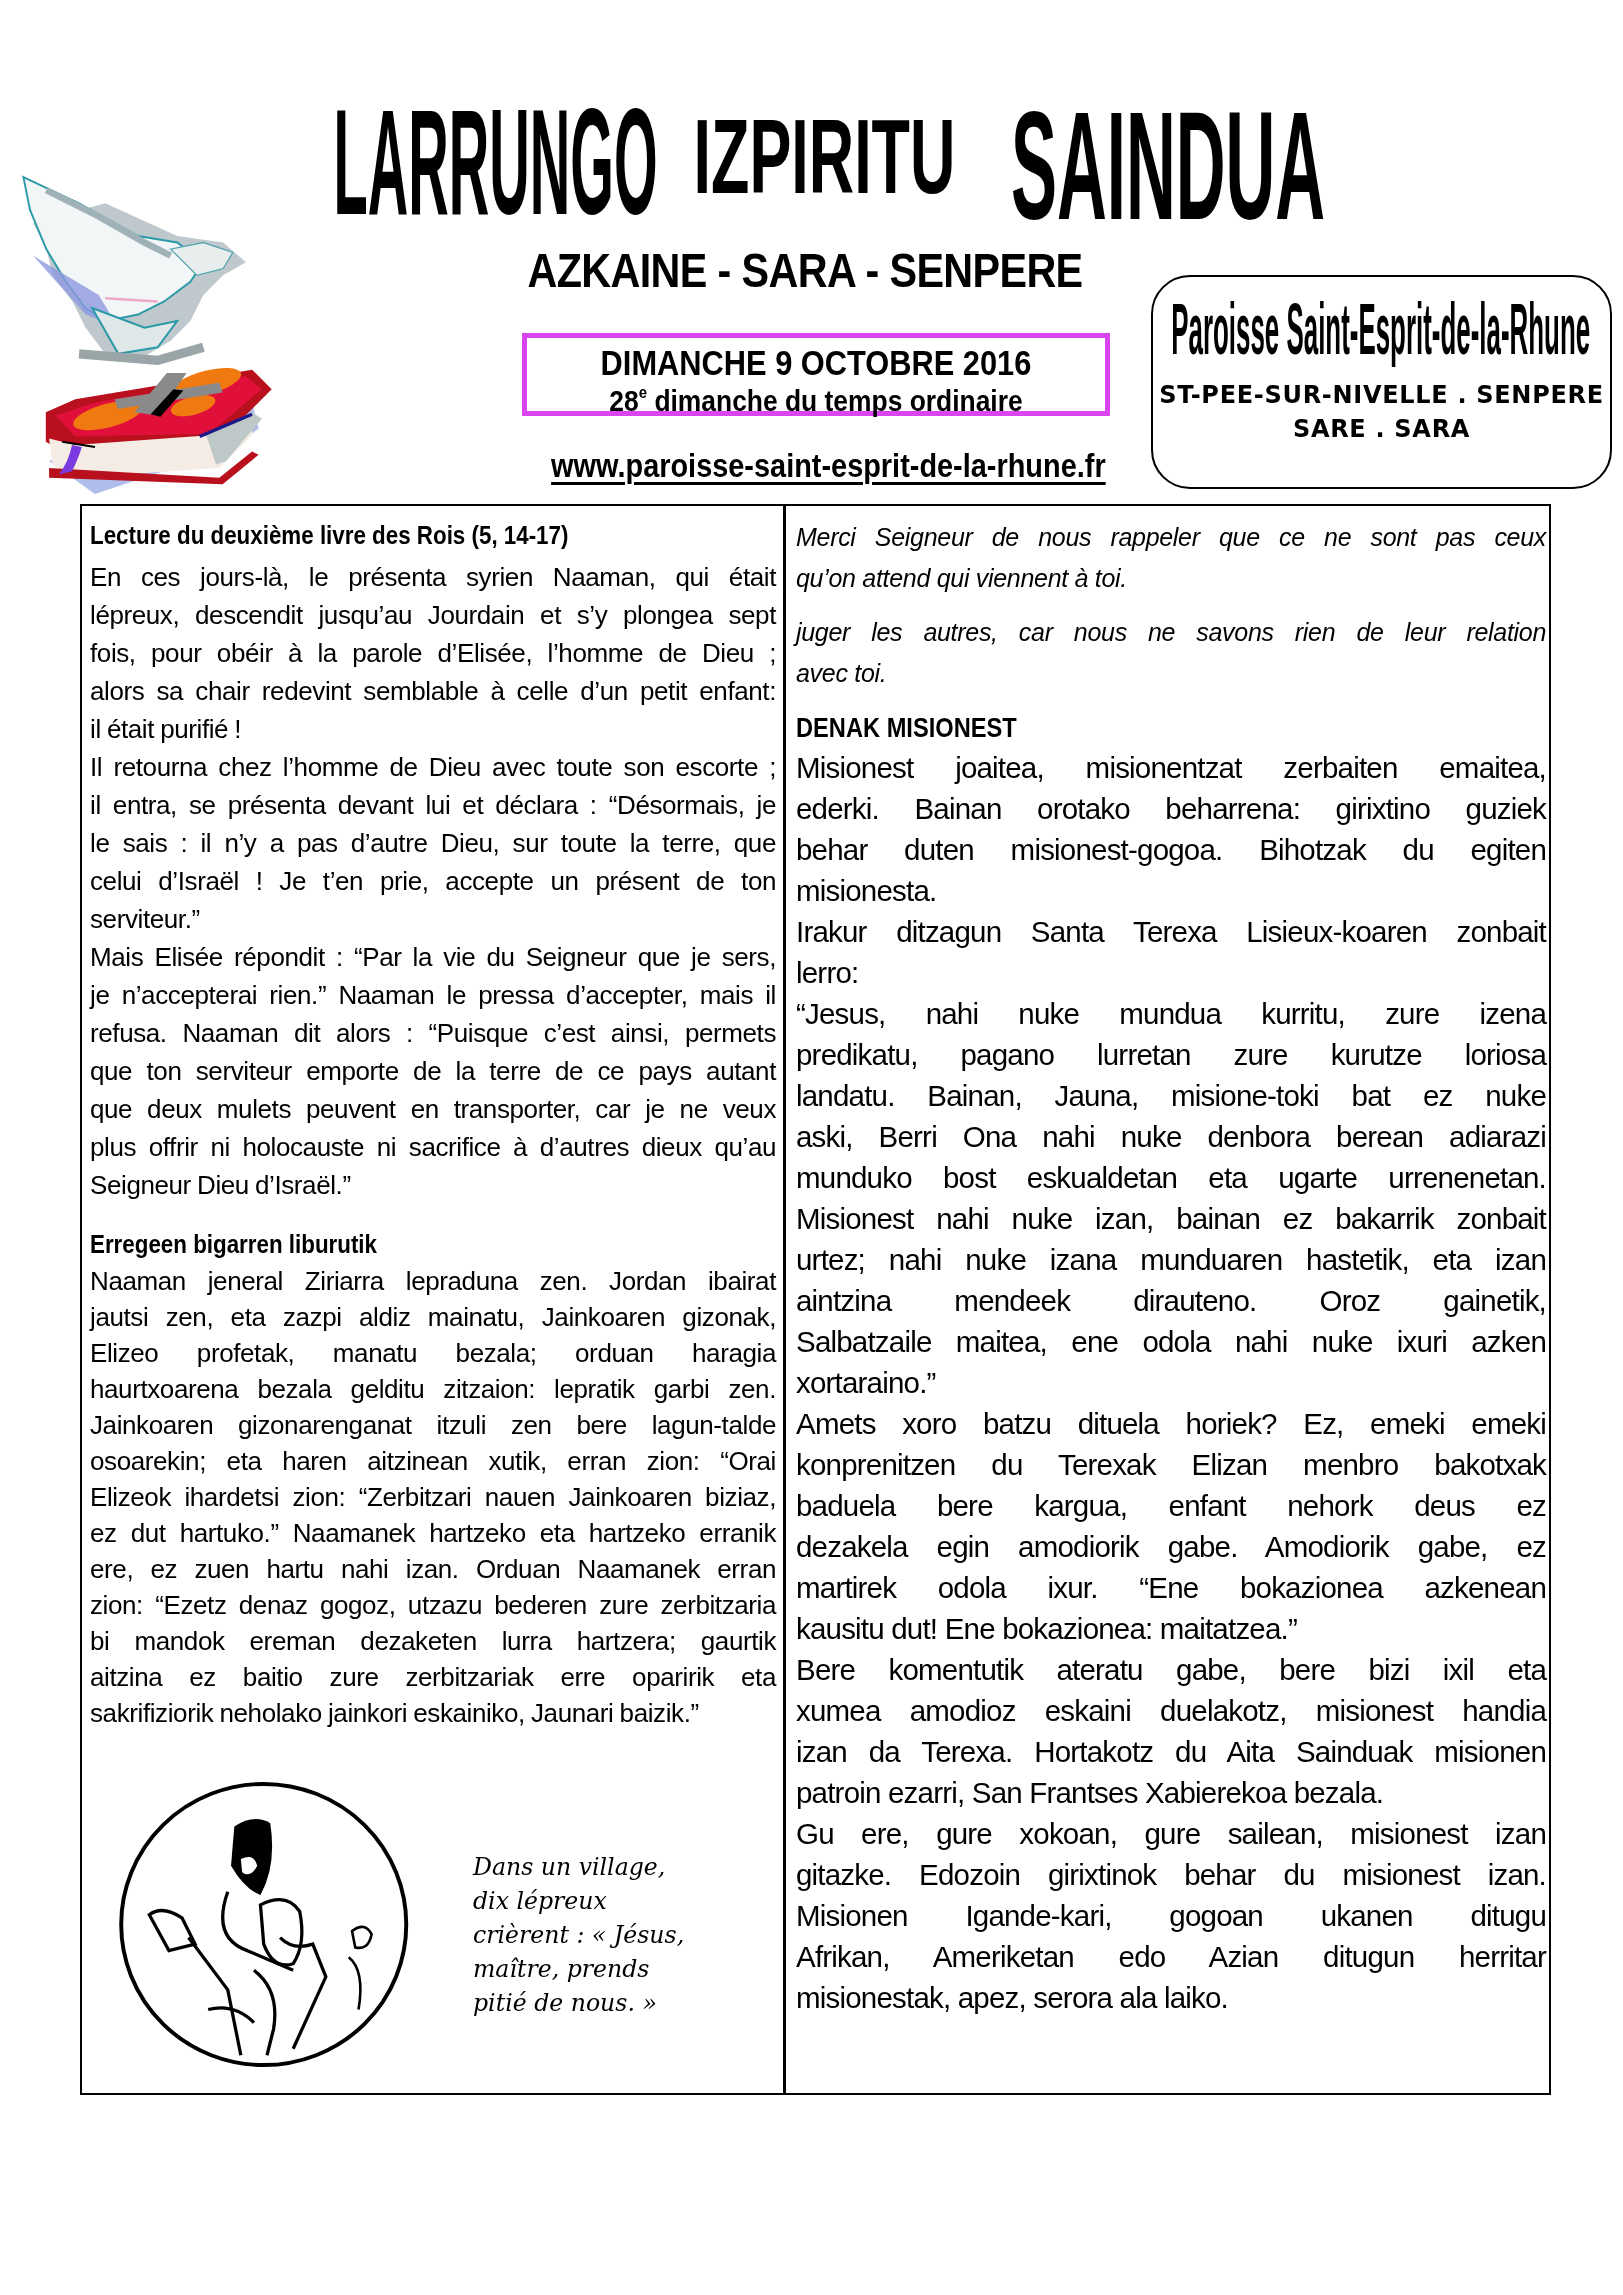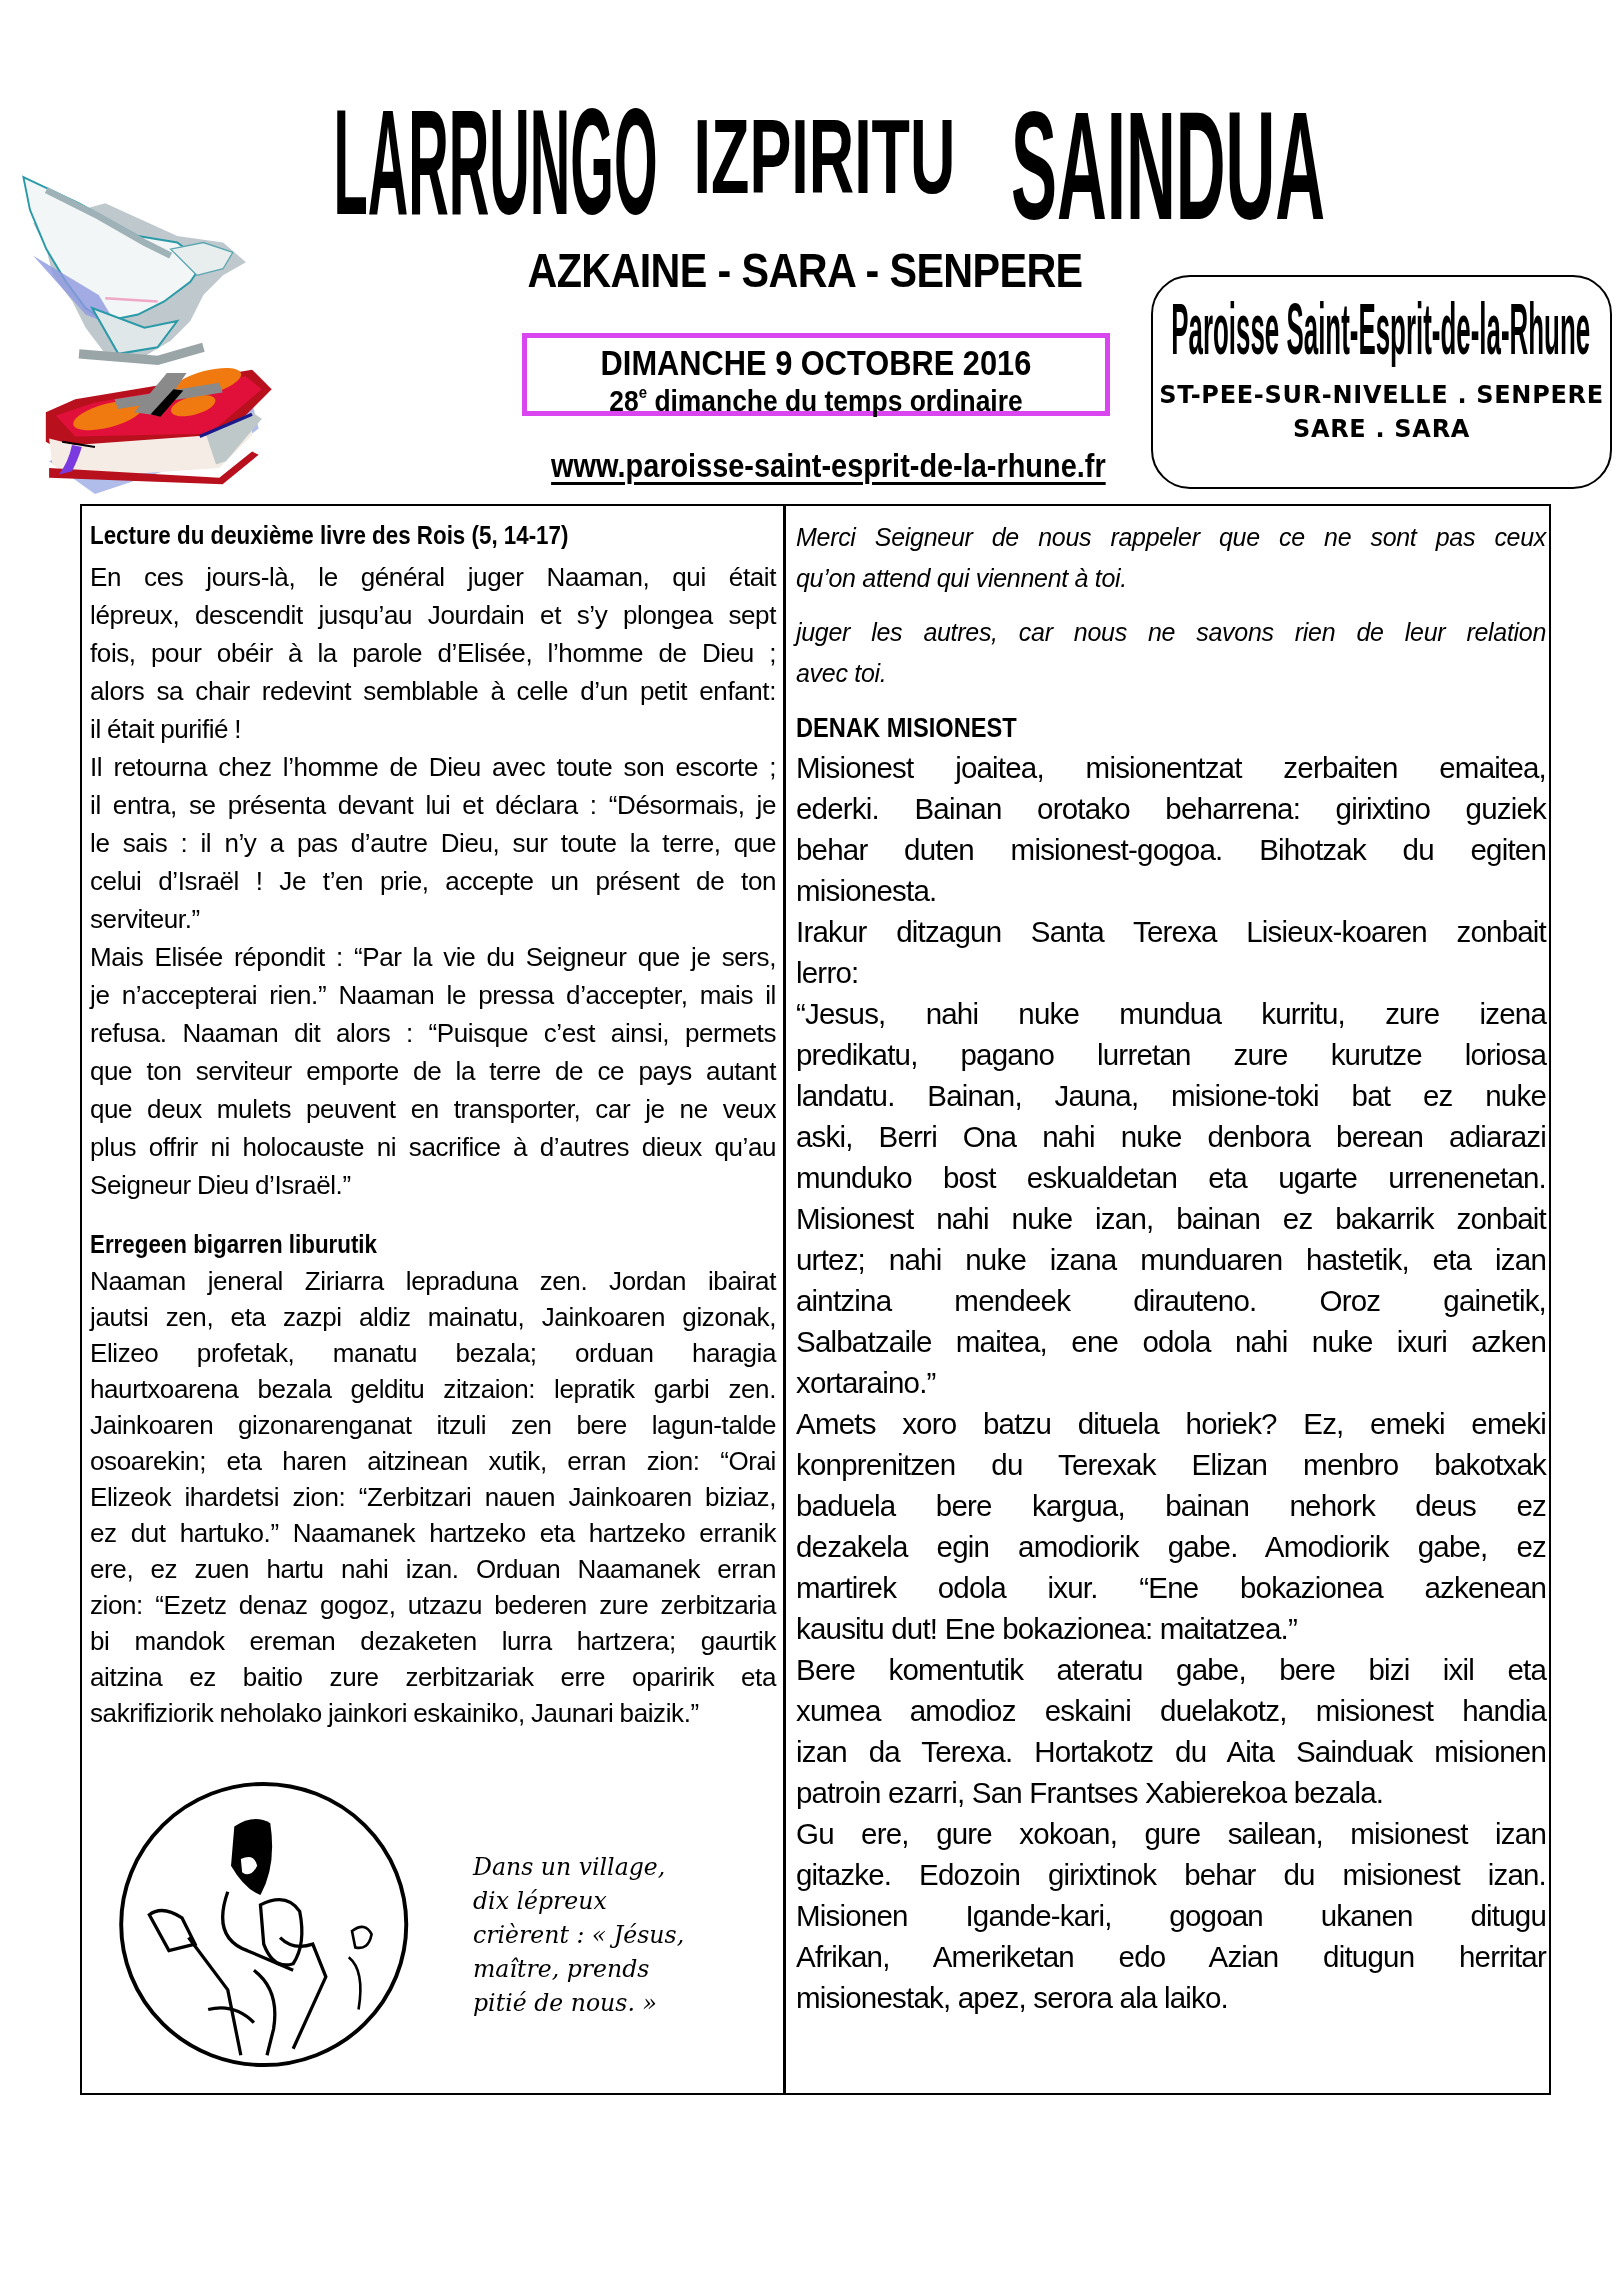--- a/index.html
+++ b/index.html
@@ -113,21 +113,21 @@
     <div class="parish-town">SARE . SARA</div>
   </div>
 </div>
 
 <div id="main-frame" class="abs"></div>
 <div id="col-divider" class="abs"></div>
 
 <div id="left-col" class="abs">
   <p class="l-head" style="margin-bottom:3.9px;">Lecture du deuxième livre des Rois (5, 14-17)</p>
   <div class="l-para">
-    <span class="ln">En ces jours-là, le général juger Naaman, qui était</span>
+    <span class="ln">En ces jours-là, le présenta syrien Naaman, qui était</span>
     <span class="ln">lépreux, descendit jusqu’au Jourdain et s’y plongea sept</span>
     <span class="ln">fois, pour obéir à la parole d’Elisée, l’homme de Dieu ;</span>
     <span class="ln">alors sa chair redevint semblable à celle d’un petit enfant:</span>
     <span class="ln last">il était purifié !</span>
     <span class="ln">Il retourna chez l’homme de Dieu avec toute son escorte ;</span>
     <span class="ln">il entra, se présenta devant lui et déclara : “Désormais, je</span>
     <span class="ln">le sais : il n’y a pas d’autre Dieu, sur toute la terre, que</span>
     <span class="ln">celui d’Israël ! Je t’en prie, accepte un présent de ton</span>
     <span class="ln last">serviteur.”</span>
     <span class="ln">Mais Elisée répondit : “Par la vie du Seigneur que je sers,</span>
@@ -210,21 +210,21 @@
     <span class="ln">munduko bost eskualdetan eta ugarte urrenenetan.</span>
     <span class="ln">Misionest nahi nuke izan, bainan ez bakarrik zonbait</span>
     <span class="ln">urtez; nahi nuke izana munduaren hastetik, eta izan</span>
     <span class="ln">aintzina mendeek dirauteno. Oroz gainetik,</span>
     <span class="ln">Salbatzaile maitea, ene odola nahi nuke ixuri azken</span>
     <span class="ln last">xortaraino.”</span>
   </div>
   <div class="r-para">
     <span class="ln">Amets xoro batzu dituela horiek? Ez, emeki emeki</span>
     <span class="ln">konprenitzen du Terexak Elizan menbro bakotxak</span>
-    <span class="ln">baduela bere kargua, bainan nehork deus ez</span>
+    <span class="ln">baduela bere kargua, enfant nehork deus ez</span>
     <span class="ln">dezakela egin amodiorik gabe. Amodiorik gabe, ez</span>
     <span class="ln">martirek odola ixur. “Ene bokazionea azkenean</span>
     <span class="ln last">kausitu dut! Ene bokazionea: maitatzea.”</span>
   </div>
   <div class="r-para">
     <span class="ln">Bere komentutik ateratu gabe, bere bizi ixil eta</span>
     <span class="ln">xumea amodioz eskaini duelakotz, misionest handia</span>
     <span class="ln">izan da Terexa. Hortakotz du Aita Sainduak misionen</span>
     <span class="ln last">patroin ezarri, San Frantses Xabierekoa bezala.</span>
   </div>

